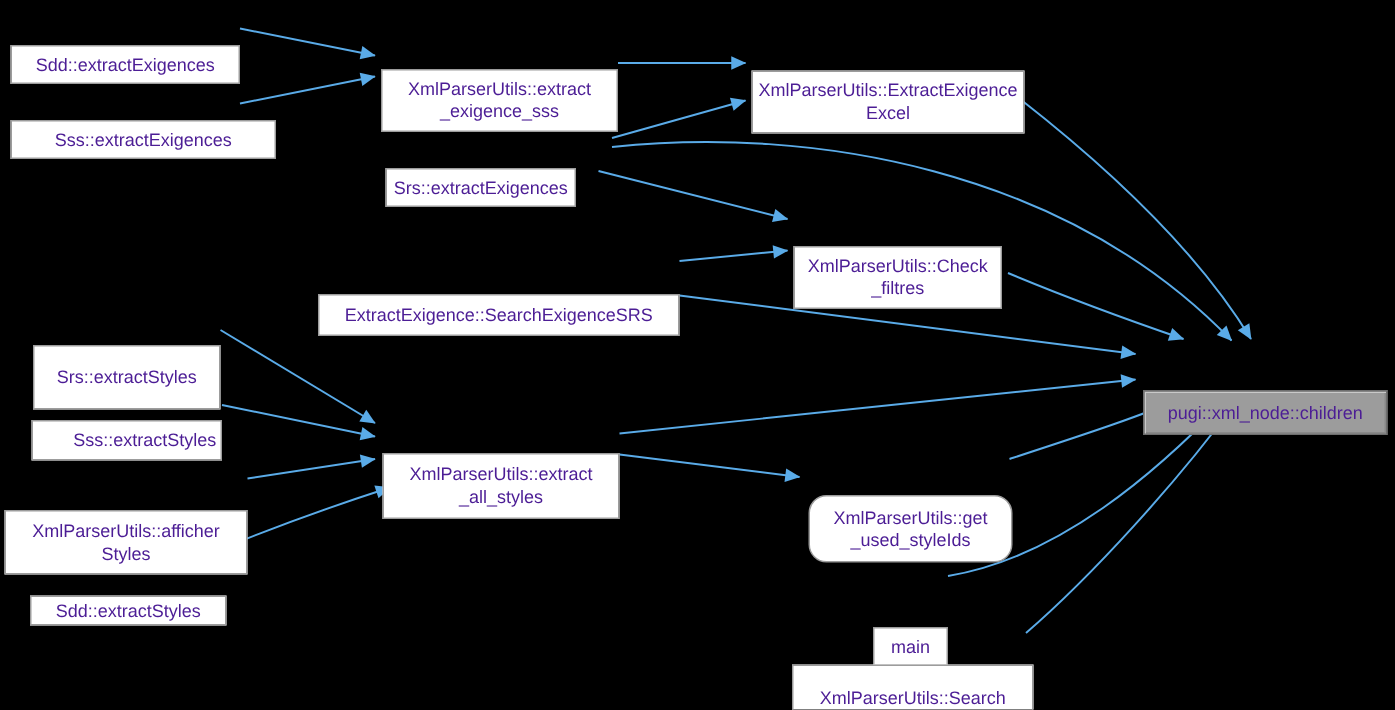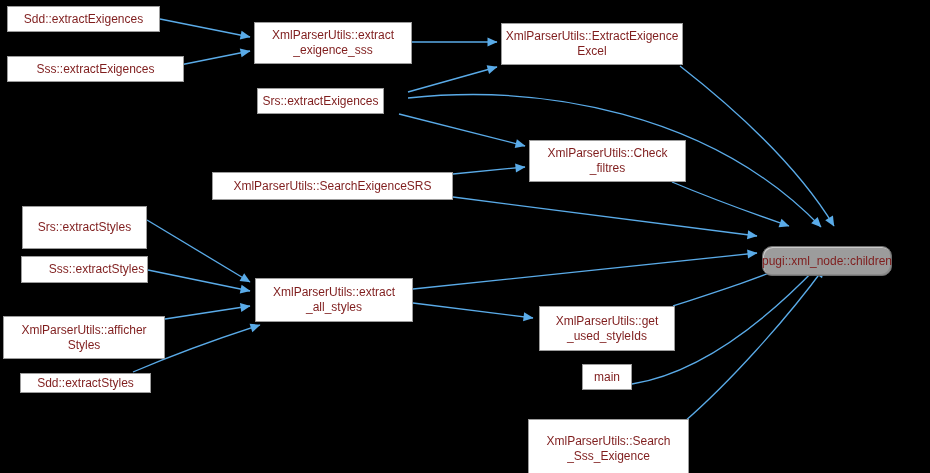--- a/index.html
+++ b/index.html
@@ -4,29 +4,30 @@
 <style>
   html,body{margin:0;padding:0;background:#000;}
   body{width:930px;height:473px;overflow:hidden;font-family:"Liberation Sans",sans-serif;}
   .canvas{position:relative;width:930px;height:473px;background:#000;}
   .edge-layer{position:absolute;left:0;top:0;width:930px;height:473px;}
   .node{
     position:absolute;
     box-sizing:border-box;
     background:#ffffff;
     border:1px solid #9c9c9c;
-    color:#7f1d1d;
+    color:#4c1d95;
     display:flex;
     align-items:center;
     justify-content:center;
     text-align:center;
     font-size:12px;
     line-height:15px;
     white-space:pre-line;
     cursor:pointer;
+    margin-top:24px;
   }
   .node.target{
     background:#9c9c9c;
     border:1px solid #6e6e6e;
     box-shadow:inset 1px 1px 0 #c9c9c9, inset -1px -1px 0 #8a8a8a;
   }
 </style>
 </head>
 <body>
 
@@ -60,30 +61,30 @@
       </g>
   </svg>
   <div>
       <div class="node" style="left: 7px; top: 6px; width: 153px; height: 26px;">Sdd::extractExigences</div>
       <div class="node" style="left: 7px; top: 56px; width: 177px; height: 26px;">Sss::extractExigences</div>
       <div class="node" style="left: 254px; top: 22px; width: 158px; height: 42px;">XmlParserUtils::extract
 _exigence_sss</div>
       <div class="node" style="left: 257px; top: 88px; width: 127px; height: 26px;">Srs::extractExigences</div>
       <div class="node" style="left: 501px; top: 23px; width: 182px; height: 42px;">XmlParserUtils::ExtractExigence
 Excel</div>
-      <div class="node" style="left: 529px; top: 140px; width: 157px; height: 42px;">XmlParserUtils::Check
+      <div class="node" style="left: 529px; top: 140px; width: 139px; height: 42px;">XmlParserUtils::Check
 _filtres</div>
-      <div class="node" style="left: 212px; top: 172px; width: 241px; height: 28px;">XmlParserUtils::SearchExigenceSRS</div>
+      <div class="node" style="left: 212px; top: 172px; width: 241px; height: 28px;">ExtractExigence::SearchExigenceSRS</div>
       <div class="node" style="left: 22px; top: 206px; width: 125px; height: 43px;">Srs::extractStyles</div>
       <div class="node" style="left: 21px; top: 256px; width: 127px; height: 27px; padding-left: 24px;">Sss::extractStyles</div>
       <div class="node" style="left: 3px; top: 316px; width: 162px; height: 43px;">XmlParserUtils::afficher
 Styles</div>
       <div class="node" style="left: 20px; top: 373px; width: 131px; height: 20px;">Sdd::extractStyles</div>
       <div class="node" style="left: 255px; top: 278px; width: 158px; height: 44px;">XmlParserUtils::extract
 _all_styles</div>
-      <div class="node" style="left: 539px; top: 306px; width: 136px; height: 45px;">XmlParserUtils::get
+      <div class="node" style="left: 539px; top: 306px; width: 136px; height: 45px; border-radius: 12px;">XmlParserUtils::get
 _used_styleIds</div>
-      <div class="node" style="left: 582px; top: 364px; width: 50px; height: 26px;">main</div>
+      <div class="node" style="left: 582px; top: 394px; width: 50px; height: 26px;">main</div>
       <div class="node" style="left: 528px; top: 419px; width: 161px; height: 60px;">XmlParserUtils::Search
 _Sss_Exigence</div>
-      <div class="node target" style="left: 762px; top: 246px; width: 130px; height: 30px; border-radius: 10px;">pugi::xml_node::children</div>
+      <div class="node target" style="left: 762px; top: 236px; width: 163px; height: 30px;">pugi::xml_node::children</div>
     </div>
 </div>
 
 </body></html>

